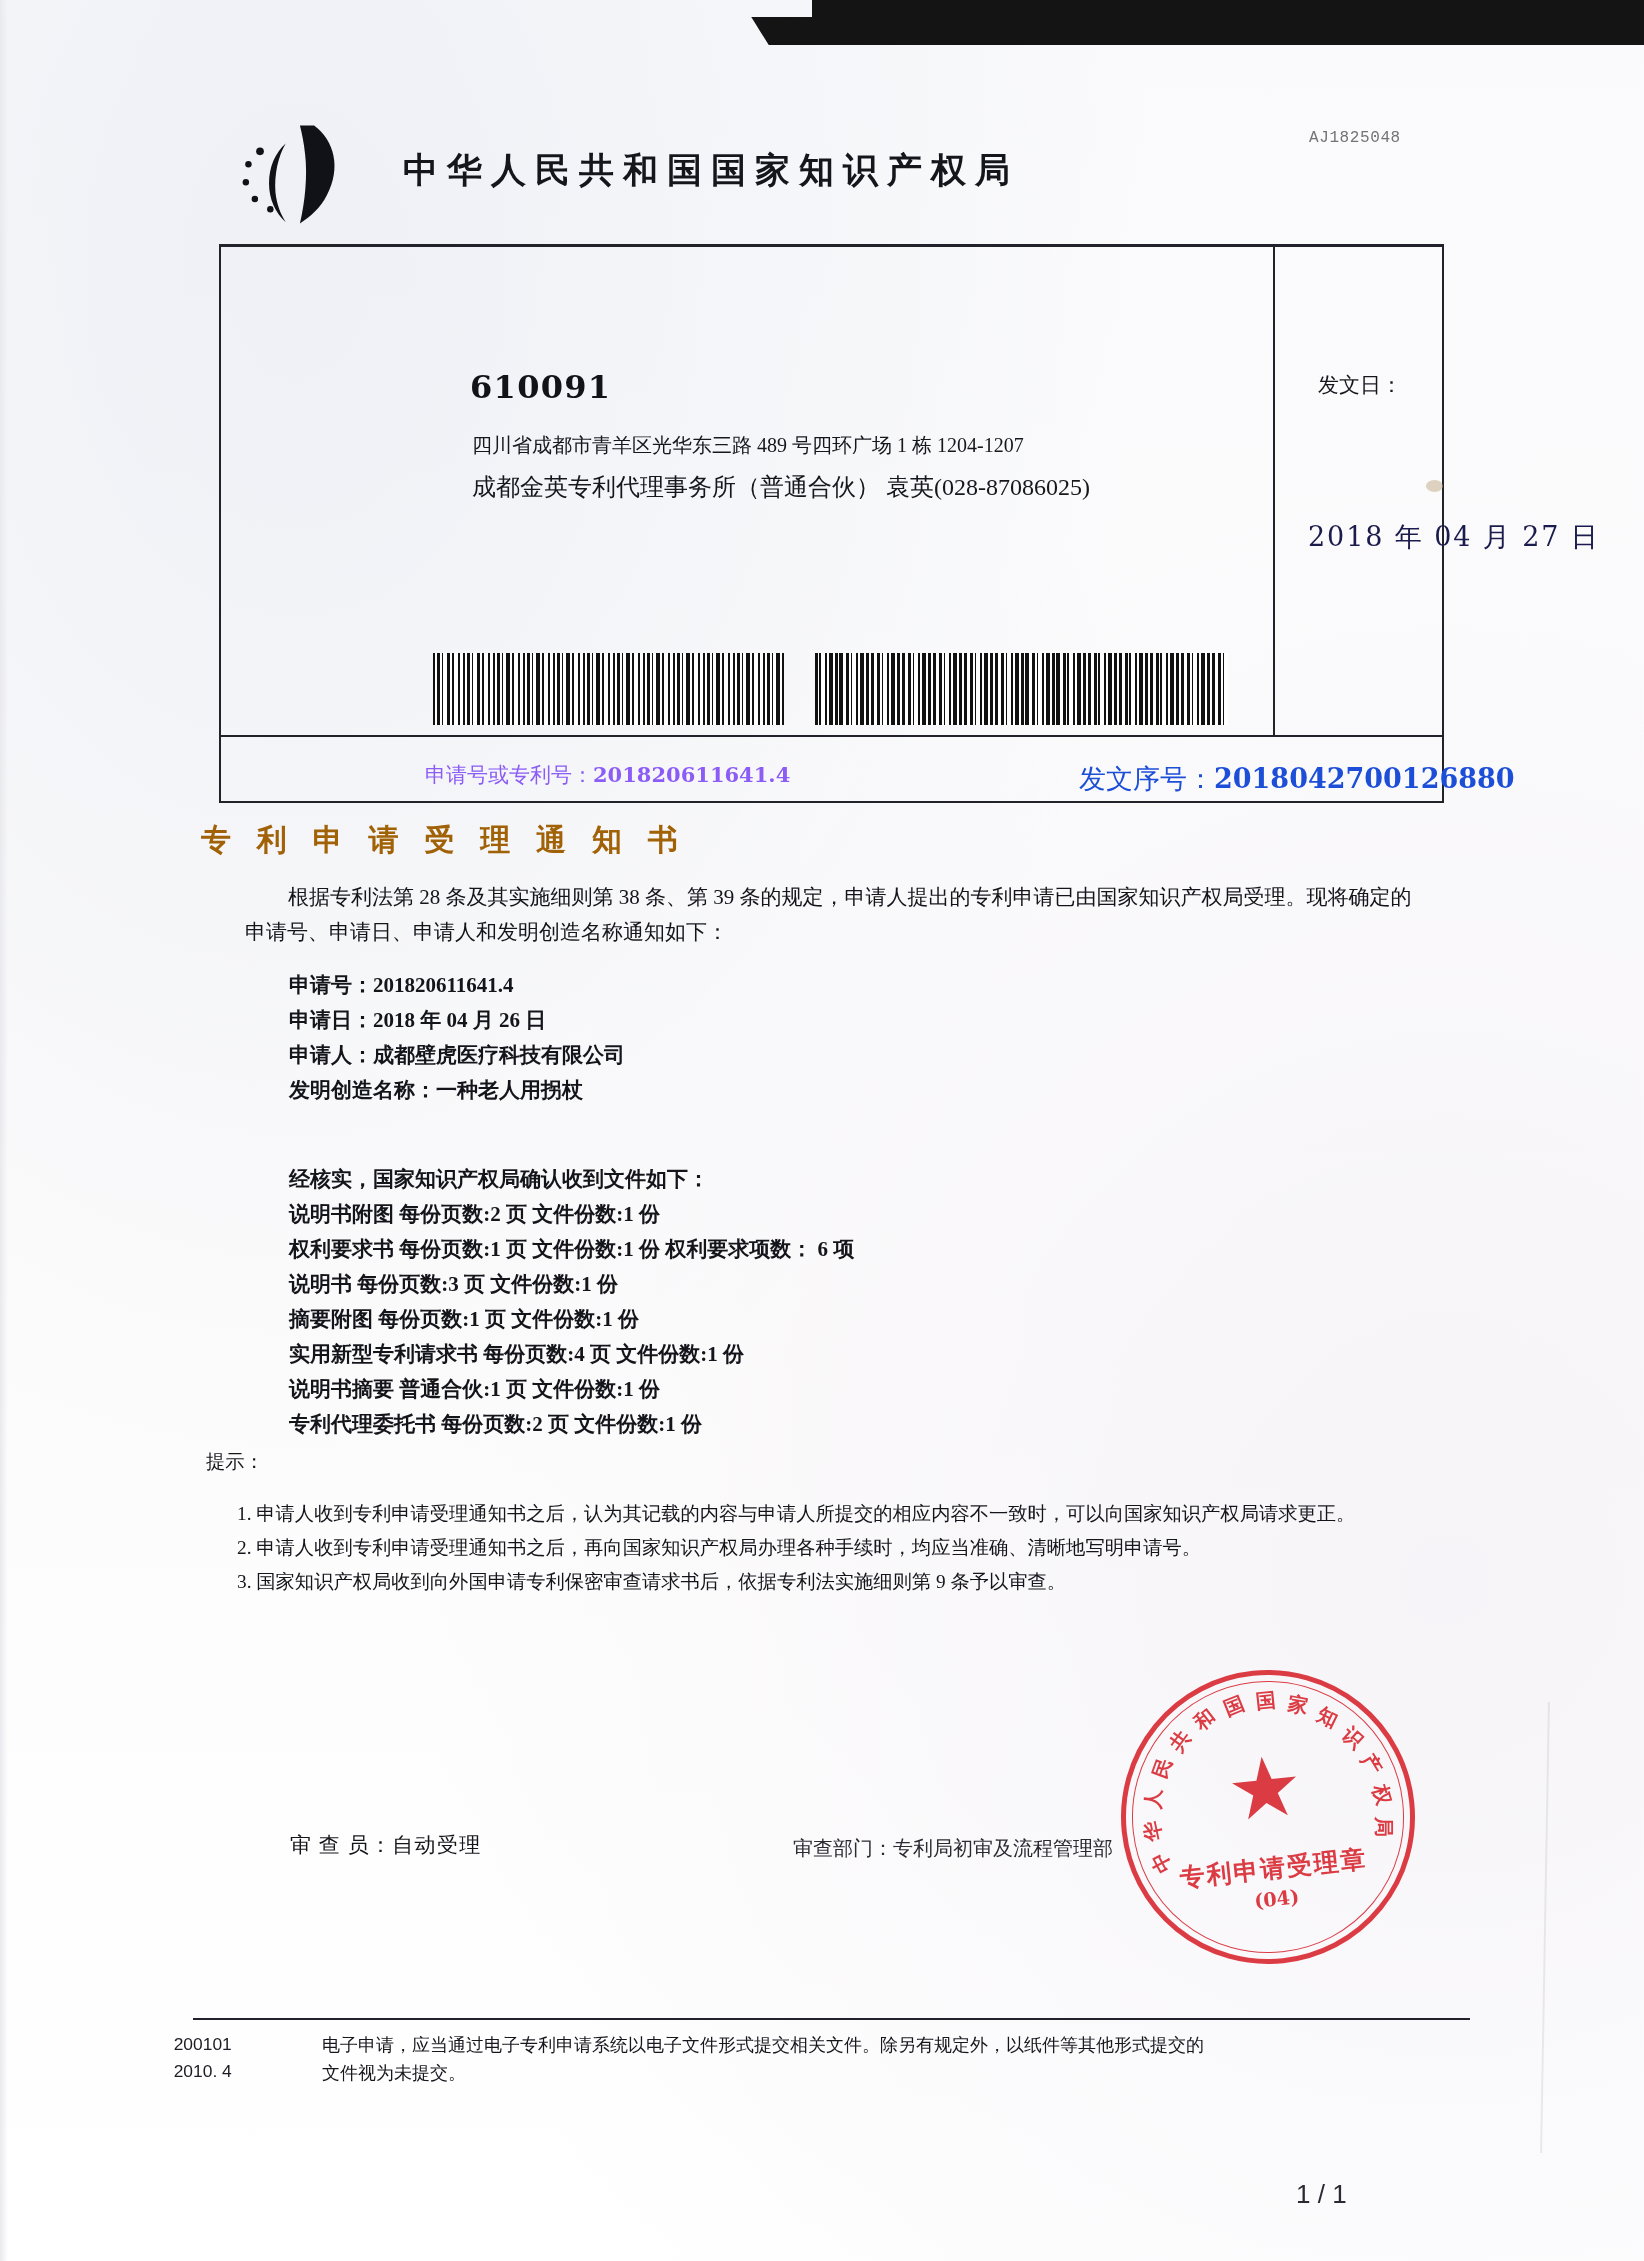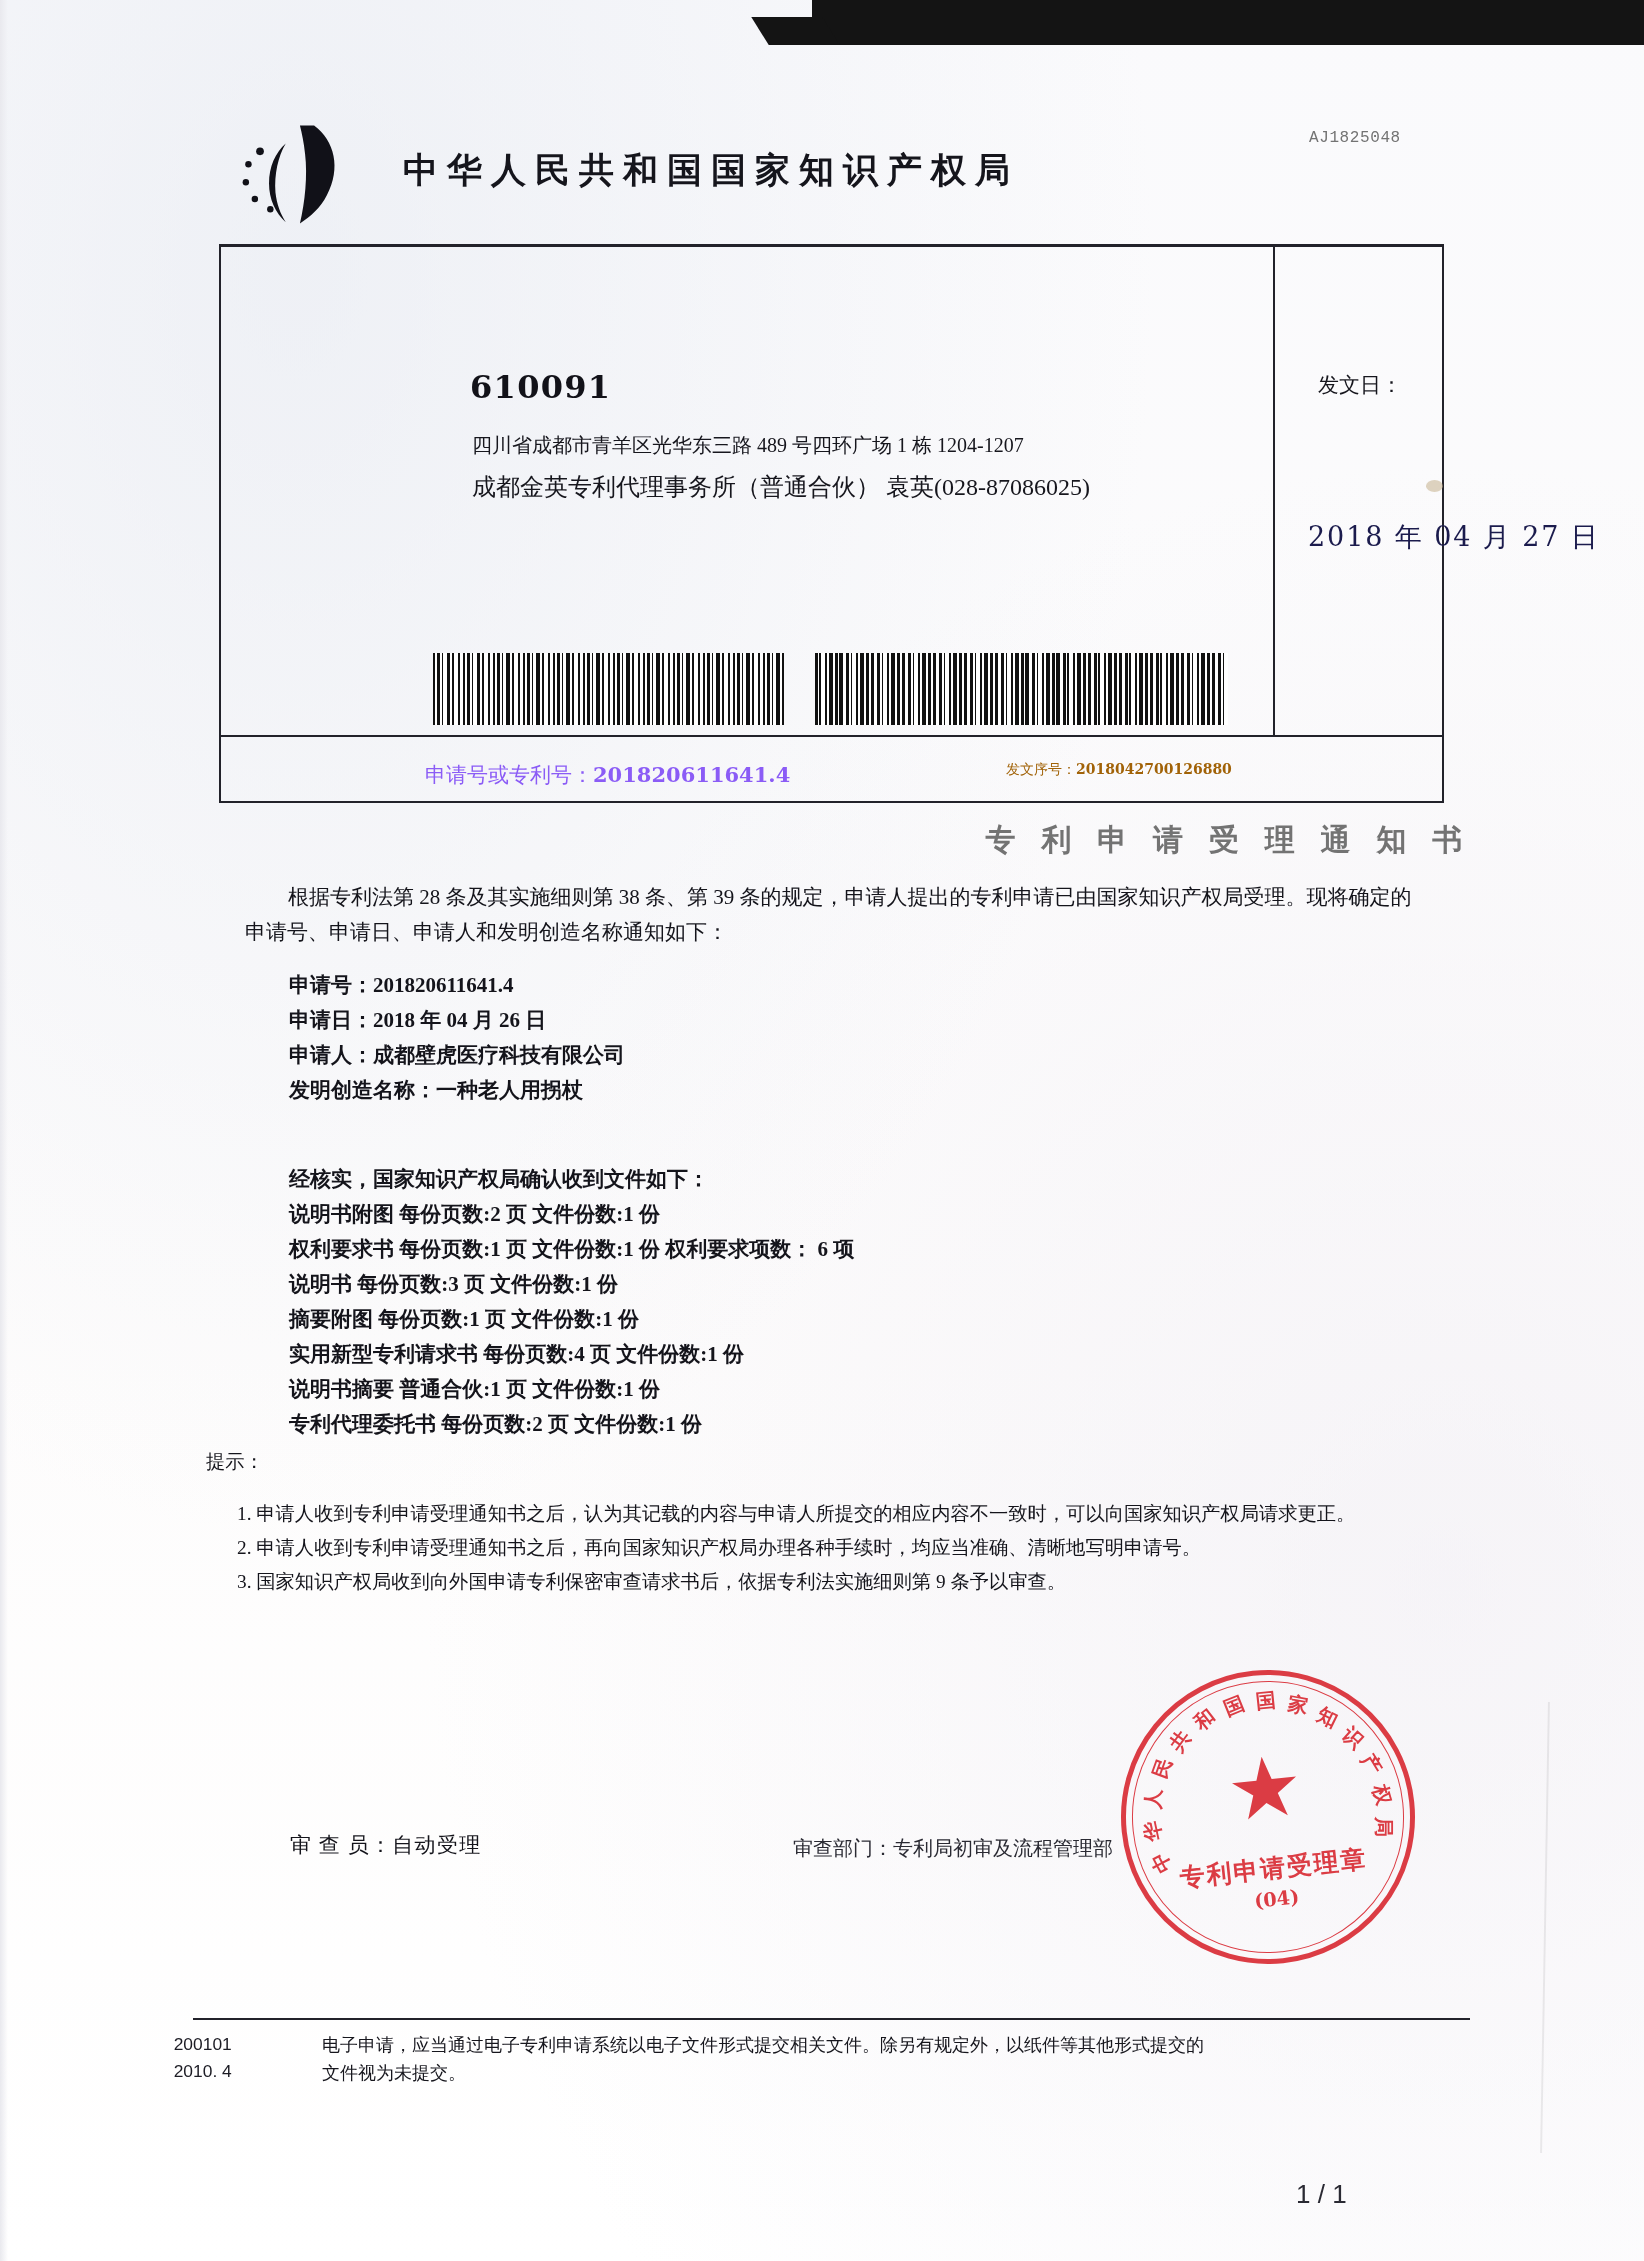--- a/index.html
+++ b/index.html
@@ -182,38 +182,38 @@
     position: absolute;
     left: 232px;
     top: 664px;
     font-size: 21px;
     color: #8b5cf6;
     white-space: nowrap;
   }
   .appno b { font-weight: bold; font-family: "DejaVu Serif", serif; }
   .serialno {
     position: absolute;
-    left: 813px;
+    left: 886px;
     top: 664px;
-    font-size: 14px;
-    color: #a16207;
+    font-size: 27px;
+    color: #1d4ed8;
     white-space: nowrap;
   }
   .serialno b { font-weight: bold; font-family: "DejaVu Serif", serif; }
 
   .doc-title {
     position: absolute;
-    left: 0;
+    left: 8px;
     top: 723px;
     width: 1277px;
-    text-align: right;
+    text-align: left;
     font-size: 30px;
     font-weight: bold;
     letter-spacing: 7.7px;
-    color: #737373;
+    color: #a16207;
     font-family: "DejaVu Serif", serif;
   }
 
   .body-text {
     position: absolute;
     left: 52px;
     top: 783px;
     width: 1180px;
     font-size: 21px;
     line-height: 35px;

